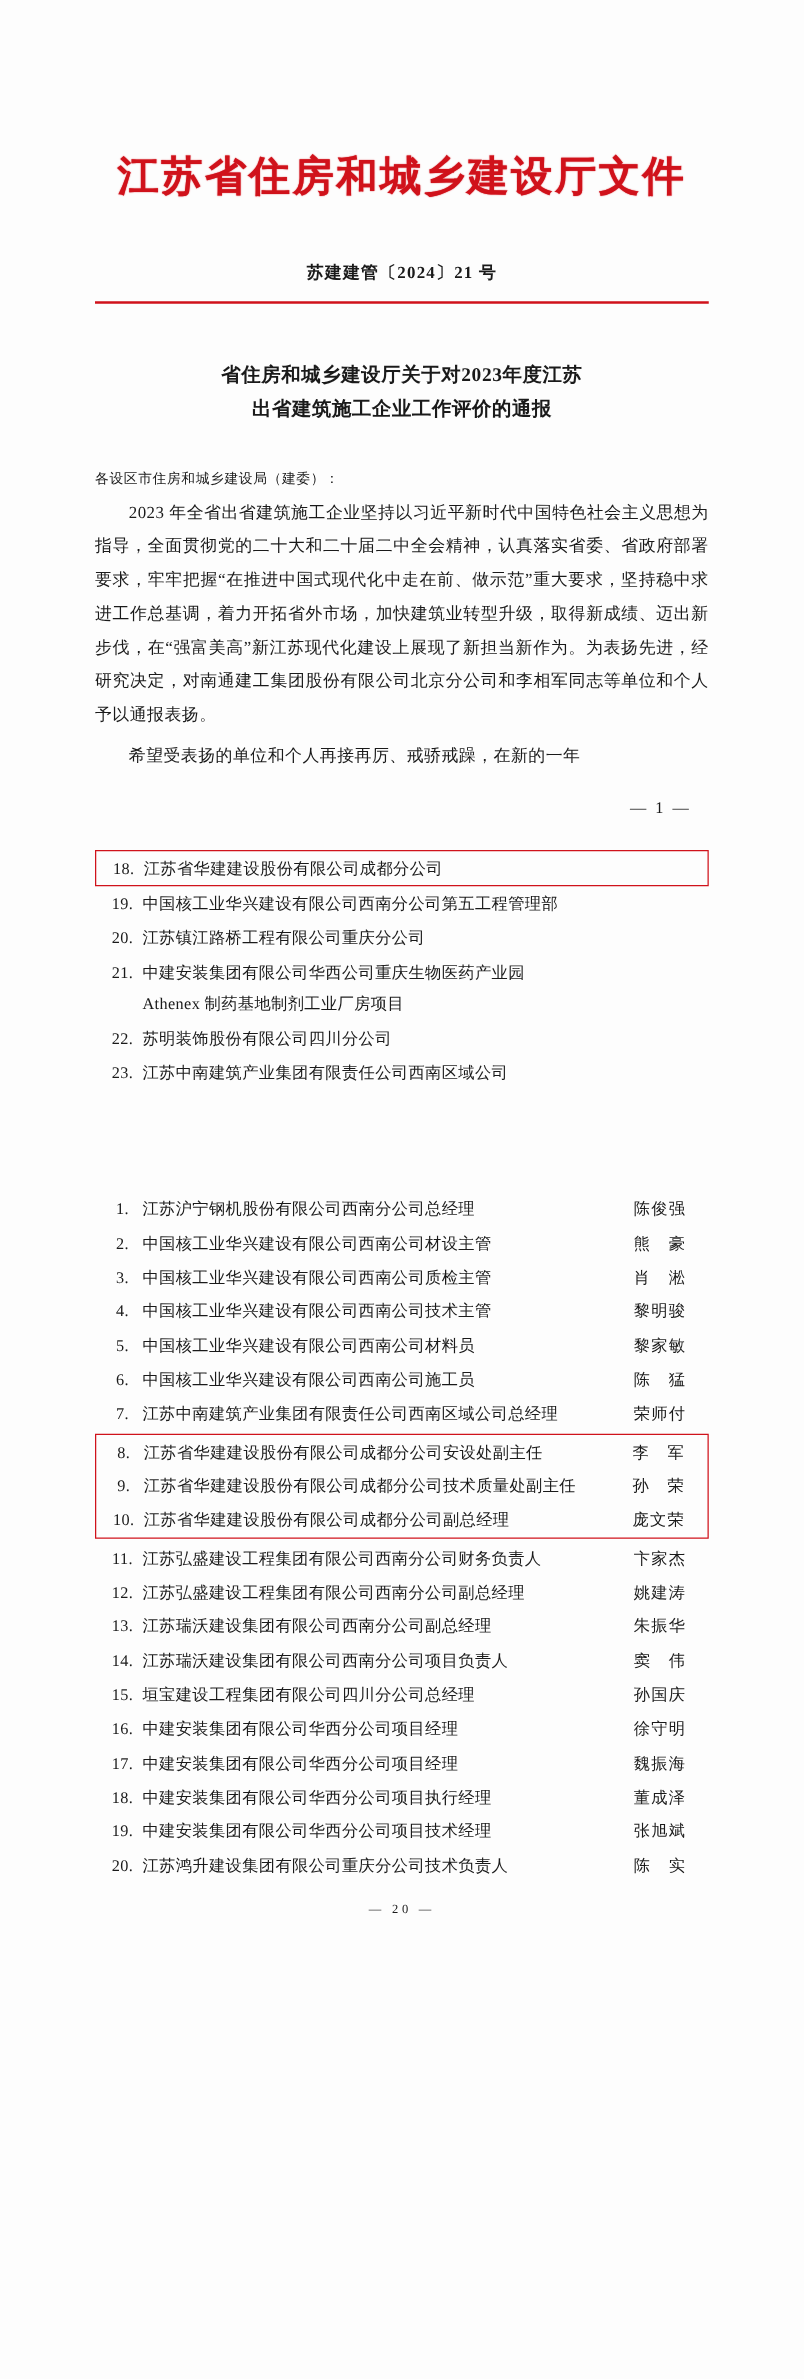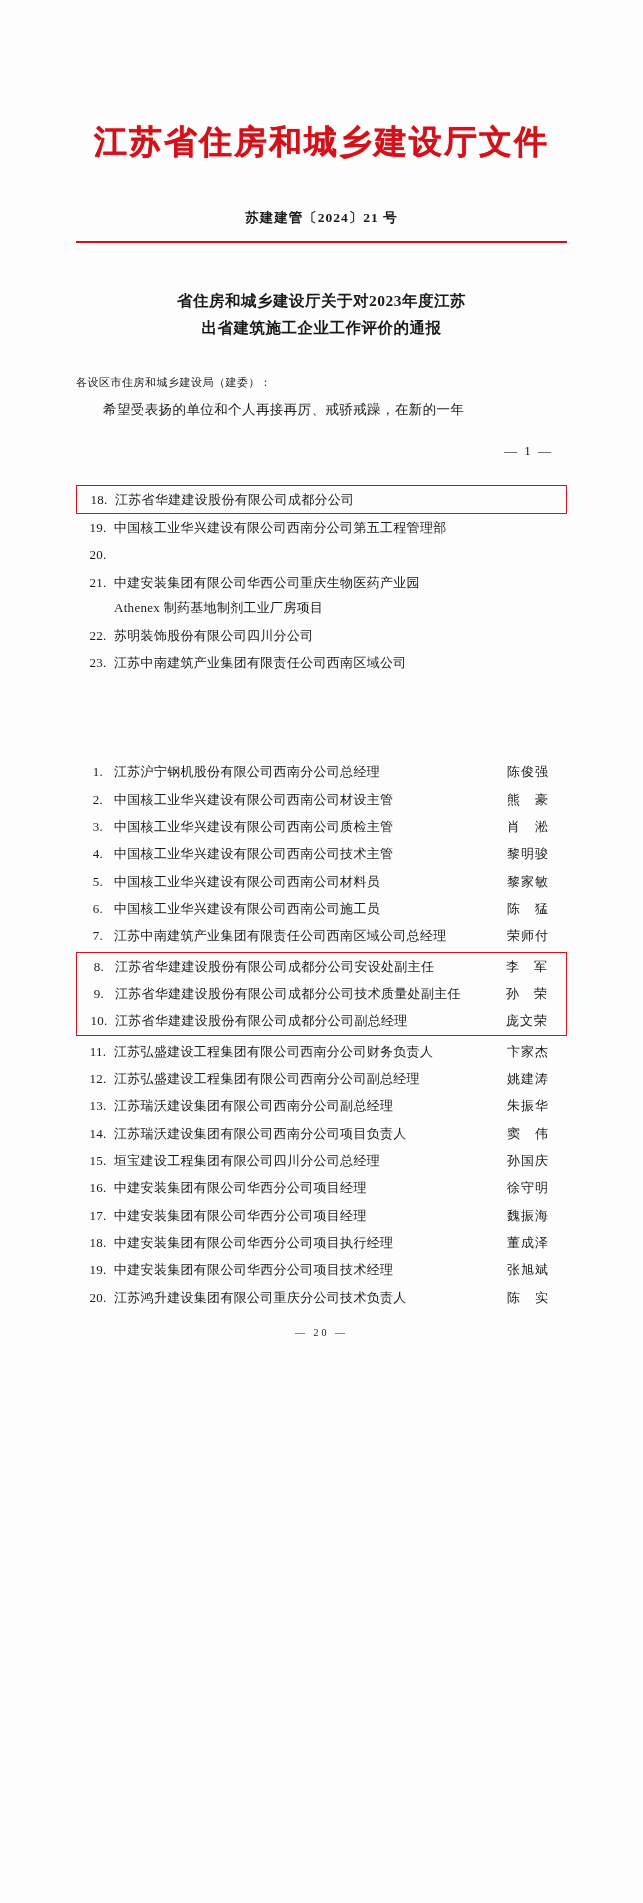--- a/index.html
+++ b/index.html
@@ -140,20 +140,21 @@
     <div class="doc-title-red">江苏省住房和城乡建设厅文件</div>
     <div class="doc-number">苏建建管〔2024〕21 号</div>
     <div class="red-rule"></div>
 
     <div class="doc-subject">
       <div>省住房和城乡建设厅关于对2023年度江苏</div>
       <div>出省建筑施工企业工作评价的通报</div>
     </div>
 
     <div class="doc-to">各设区市住房和城乡建设局（建委）：</div>
+    <div class="doc-para">2023 年全省出省建筑施工企业坚持以习近平新时代中国特色社会主义思想为指导，全面贯彻党的二十大和二十届二中全会精神，认真落实省委、省政府部署要求，牢牢把握“在推进中国式现代化中走在前、做示范”重大要求，坚持稳中求进工作总基调，着力开拓省外市场，加快建筑业转型升级，取得新成绩、迈出新步伐，在“强富美高”新江苏现代化建设上展现了新担当新作为。为表扬先进，经研究决定，对南通建工集团股份有限公司北京分公司和李相军同志等单位和个人予以通报表扬。</div>
     <div class="doc-para">希望受表扬的单位和个人再接再厉、戒骄戒躁，在新的一年</div>
     <div class="page-num">— 1 —</div>
   </div>
 
   <div class="list-block">
 
     <div class="lrow boxed">
       <span class="lnum">18.</span>
       <span class="lbody">
           <span class="ltext">江苏省华建建设股份有限公司成都分公司</span>
@@ -162,20 +163,23 @@
 
     <div class="lrow">
       <span class="lnum">19.</span>
       <span class="lbody">
           <span class="ltext">中国核工业华兴建设有限公司西南分公司第五工程管理部</span>
         </span>
     </div>
 
     <div class="lrow">
       <span class="lnum">20.</span>
+      <span class="lbody">
+          <span class="ltext">江苏镇江路桥工程有限公司重庆分公司</span>
+        </span>
     </div>
 
     <div class="lrow">
       <span class="lnum">21.</span>
       <span class="lbody">
           <span class="ltext" style="white-space:pre-line">中建安装集团有限公司华西公司重庆生物医药产业园
 Athenex 制药基地制剂工业厂房项目</span>
         </span>
     </div>
 

